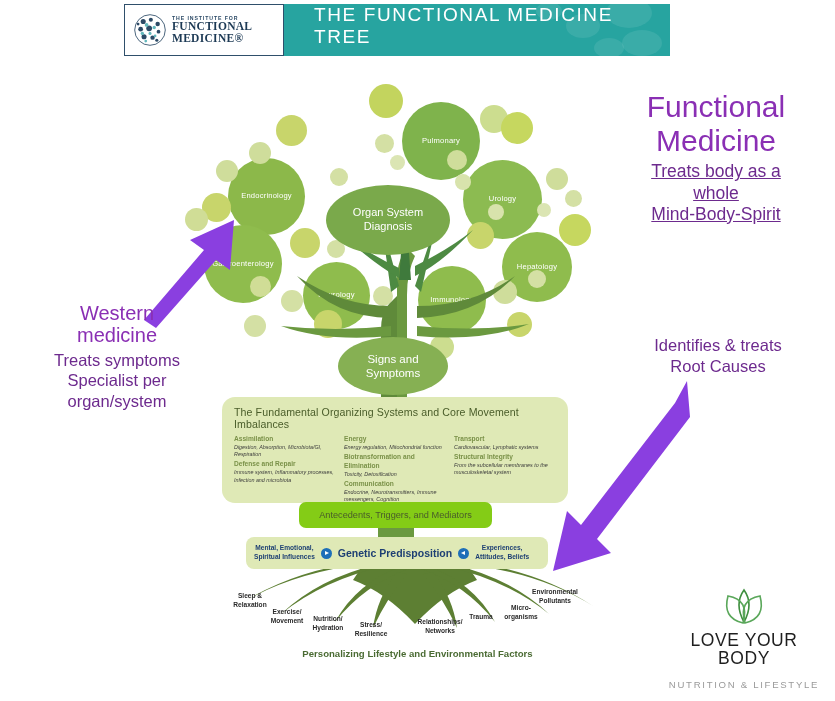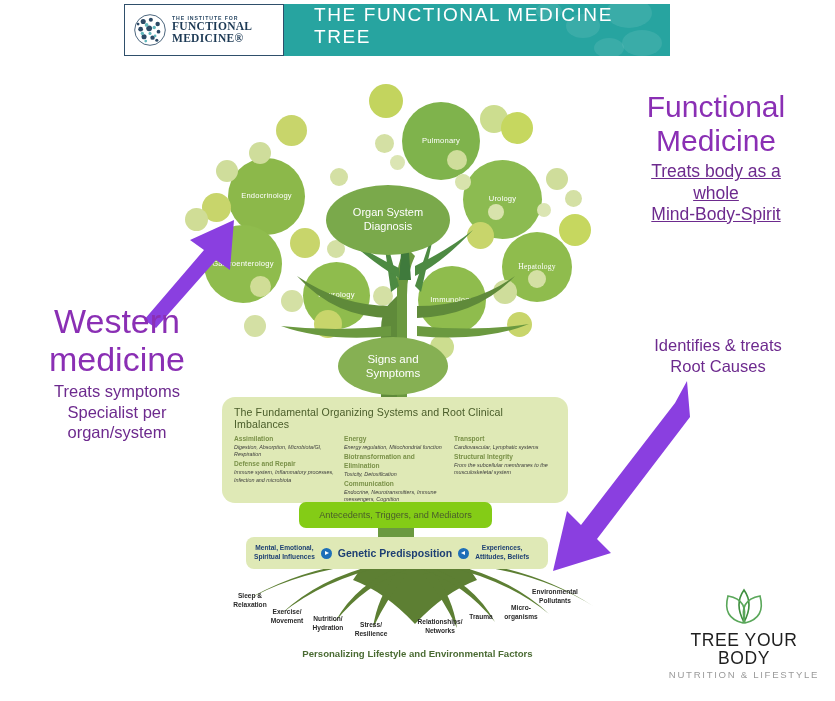--- a/index.html
+++ b/index.html
@@ -78,30 +78,30 @@
       text-align:center;line-height:1.3;z-index:6;}
   #footer-text{position:absolute;left:0;right:0;top:648px;text-align:center;
       font-size:9.6px;color:#4a6b33;font-weight:bold;z-index:6;}
 
   
   .purple{position:absolute;color:#7b2d96;text-align:center;z-index:8;}
   #fm-anno{left:598px;top:90px;width:236px;}
   #fm-title{font-size:30px;line-height:1.12;color:#8a2fb4;}
   #fm-sub{font-size:17.5px;line-height:1.22;margin-top:4px;color:#6d2a8e;text-decoration:underline;}
   #wm-anno{left:8px;top:302px;width:218px;}
-  #wm-title{font-size:34px;line-height:1.12;color:#8a2fb4;}
+  #wm-title{font-size:20px;line-height:1.12;color:#8a2fb4;}
   #wm-sub{font-size:16.5px;line-height:1.24;margin-top:3px;color:#6d2a8e;}
   #root-anno{left:604px;top:312px;width:228px;font-size:16.5px;line-height:1.25;
       color:#6d2a8e;margin-top:23px;}
   .arrow-svg{position:absolute;z-index:7;}
 
   
   #lyb{position:absolute;left:665px;top:588px;width:158px;text-align:center;z-index:8;}
   #lyb-name{font-size:17.5px;letter-spacing:.6px;color:#1f1f1f;line-height:1;}
-  #lyb-tag{font-size:9.6px;letter-spacing:1.7px;color:#9a9a9a;margin-top:2px;}
+  #lyb-tag{font-size:9.6px;letter-spacing:1.7px;color:#9a9a9a;margin-top:12px;}
 </style>
 </head>
 <body>
 
 <div id="header">
   <div id="ifm-logo-box">
     <svg id="ifm-mark" viewBox="0 0 40 40">
       <circle cx="20" cy="20" r="18" fill="none" stroke="#2c4a66" stroke-width="1"></circle>
       <g fill="#2c4a66">
         <circle cx="12" cy="10" r="3"></circle>
@@ -166,21 +166,21 @@
   </div>
   <div class="leaf" style="left:43px;top:78px;width:77px;height:77px;background:#8cb84a;">
     <span>Endocrinology</span>
   </div>
   <div class="leaf" style="left:278px;top:80px;width:79px;height:79px;background:#8cbb51;">
     <span>Urology</span>
   </div>
   <div class="leaf" style="left:19px;top:145px;width:78px;height:78px;background:#8fbc4d;">
     <span>Gastroenterology</span>
   </div>
-  <div class="leaf" style="left:317px;top:152px;width:70px;height:70px;background:#8fbc4d;font-family:Liberation Serif, serif;">
+  <div class="leaf" style="left:317px;top:152px;width:70px;height:70px;background:#8fbc4d;">
     <span>Hepatology</span>
   </div>
   <div class="leaf" style="left:118px;top:182px;width:67px;height:67px;background:#8fbc4d;">
     <span>Neurology</span>
   </div>
   <div class="leaf" style="left:233px;top:186px;width:68px;height:68px;background:#8fbc4d;">
     <span>Immunology</span>
   </div>
 
   <div class="leaf" style="left:184px;top:4px;width:34px;height:34px;background:#c3d45e;"></div>
@@ -218,21 +218,21 @@
 
 <div id="organ-node">
   <span>Organ System<br>Diagnosis</span>
 </div>
 
 <div id="signs-node">
   <span>Signs and<br>Symptoms</span>
 </div>
 
 <div id="core-box">
-  <div id="core-title">The Fundamental Organizing Systems and Root Clinical Imbalances</div>
+  <div id="core-title">The Fundamental Organizing Systems and Core Movement Imbalances</div>
   <div id="core-cols">
     <div class="core-col">
       <div class="core-h">Assimilation</div>
       <div class="core-p">Digestion, Absorption, Microbiota/GI, Respiration</div>
       <div class="core-h">Defense and Repair</div>
       <div class="core-p">Immune system, Inflammatory processes, Infection and microbiota</div>
     </div>
     <div class="core-col">
       <div class="core-h">Energy</div>
       <div class="core-p">Energy regulation, Mitochondrial function</div>
@@ -306,15 +306,15 @@
 <svg class="arrow-svg" style="left:545px;top:375px;width:145px;height:200px;" viewBox="0 0 145 200">
   <path d="M142 6 L130 28 L36 150 L22 136 L8 196 L66 178 L52 164 L145 42 Z" fill="#8a3fe0"></path>
 </svg>
 
 <div id="lyb">
   <svg width="92" height="42" viewBox="0 0 92 42" style="display:block;margin:0 auto 2px;">
     <path d="M46 2 Q56 16 46 34 Q36 16 46 2 Z" fill="none" stroke="#3f8f3f" stroke-width="1.6"></path>
     <path d="M30 8 Q52 12 45 35 Q24 30 30 8 Z" fill="none" stroke="#5aa75a" stroke-width="1.6"></path>
     <path d="M62 8 Q40 12 47 35 Q68 30 62 8 Z" fill="none" stroke="#5aa75a" stroke-width="1.6"></path>
   </svg>
-  <div id="lyb-name">TREE YOUR BODY</div>
+  <div id="lyb-name">LOVE YOUR BODY</div>
   <div id="lyb-tag">NUTRITION &amp; LIFESTYLE</div>
 </div>
 
 </body></html>

